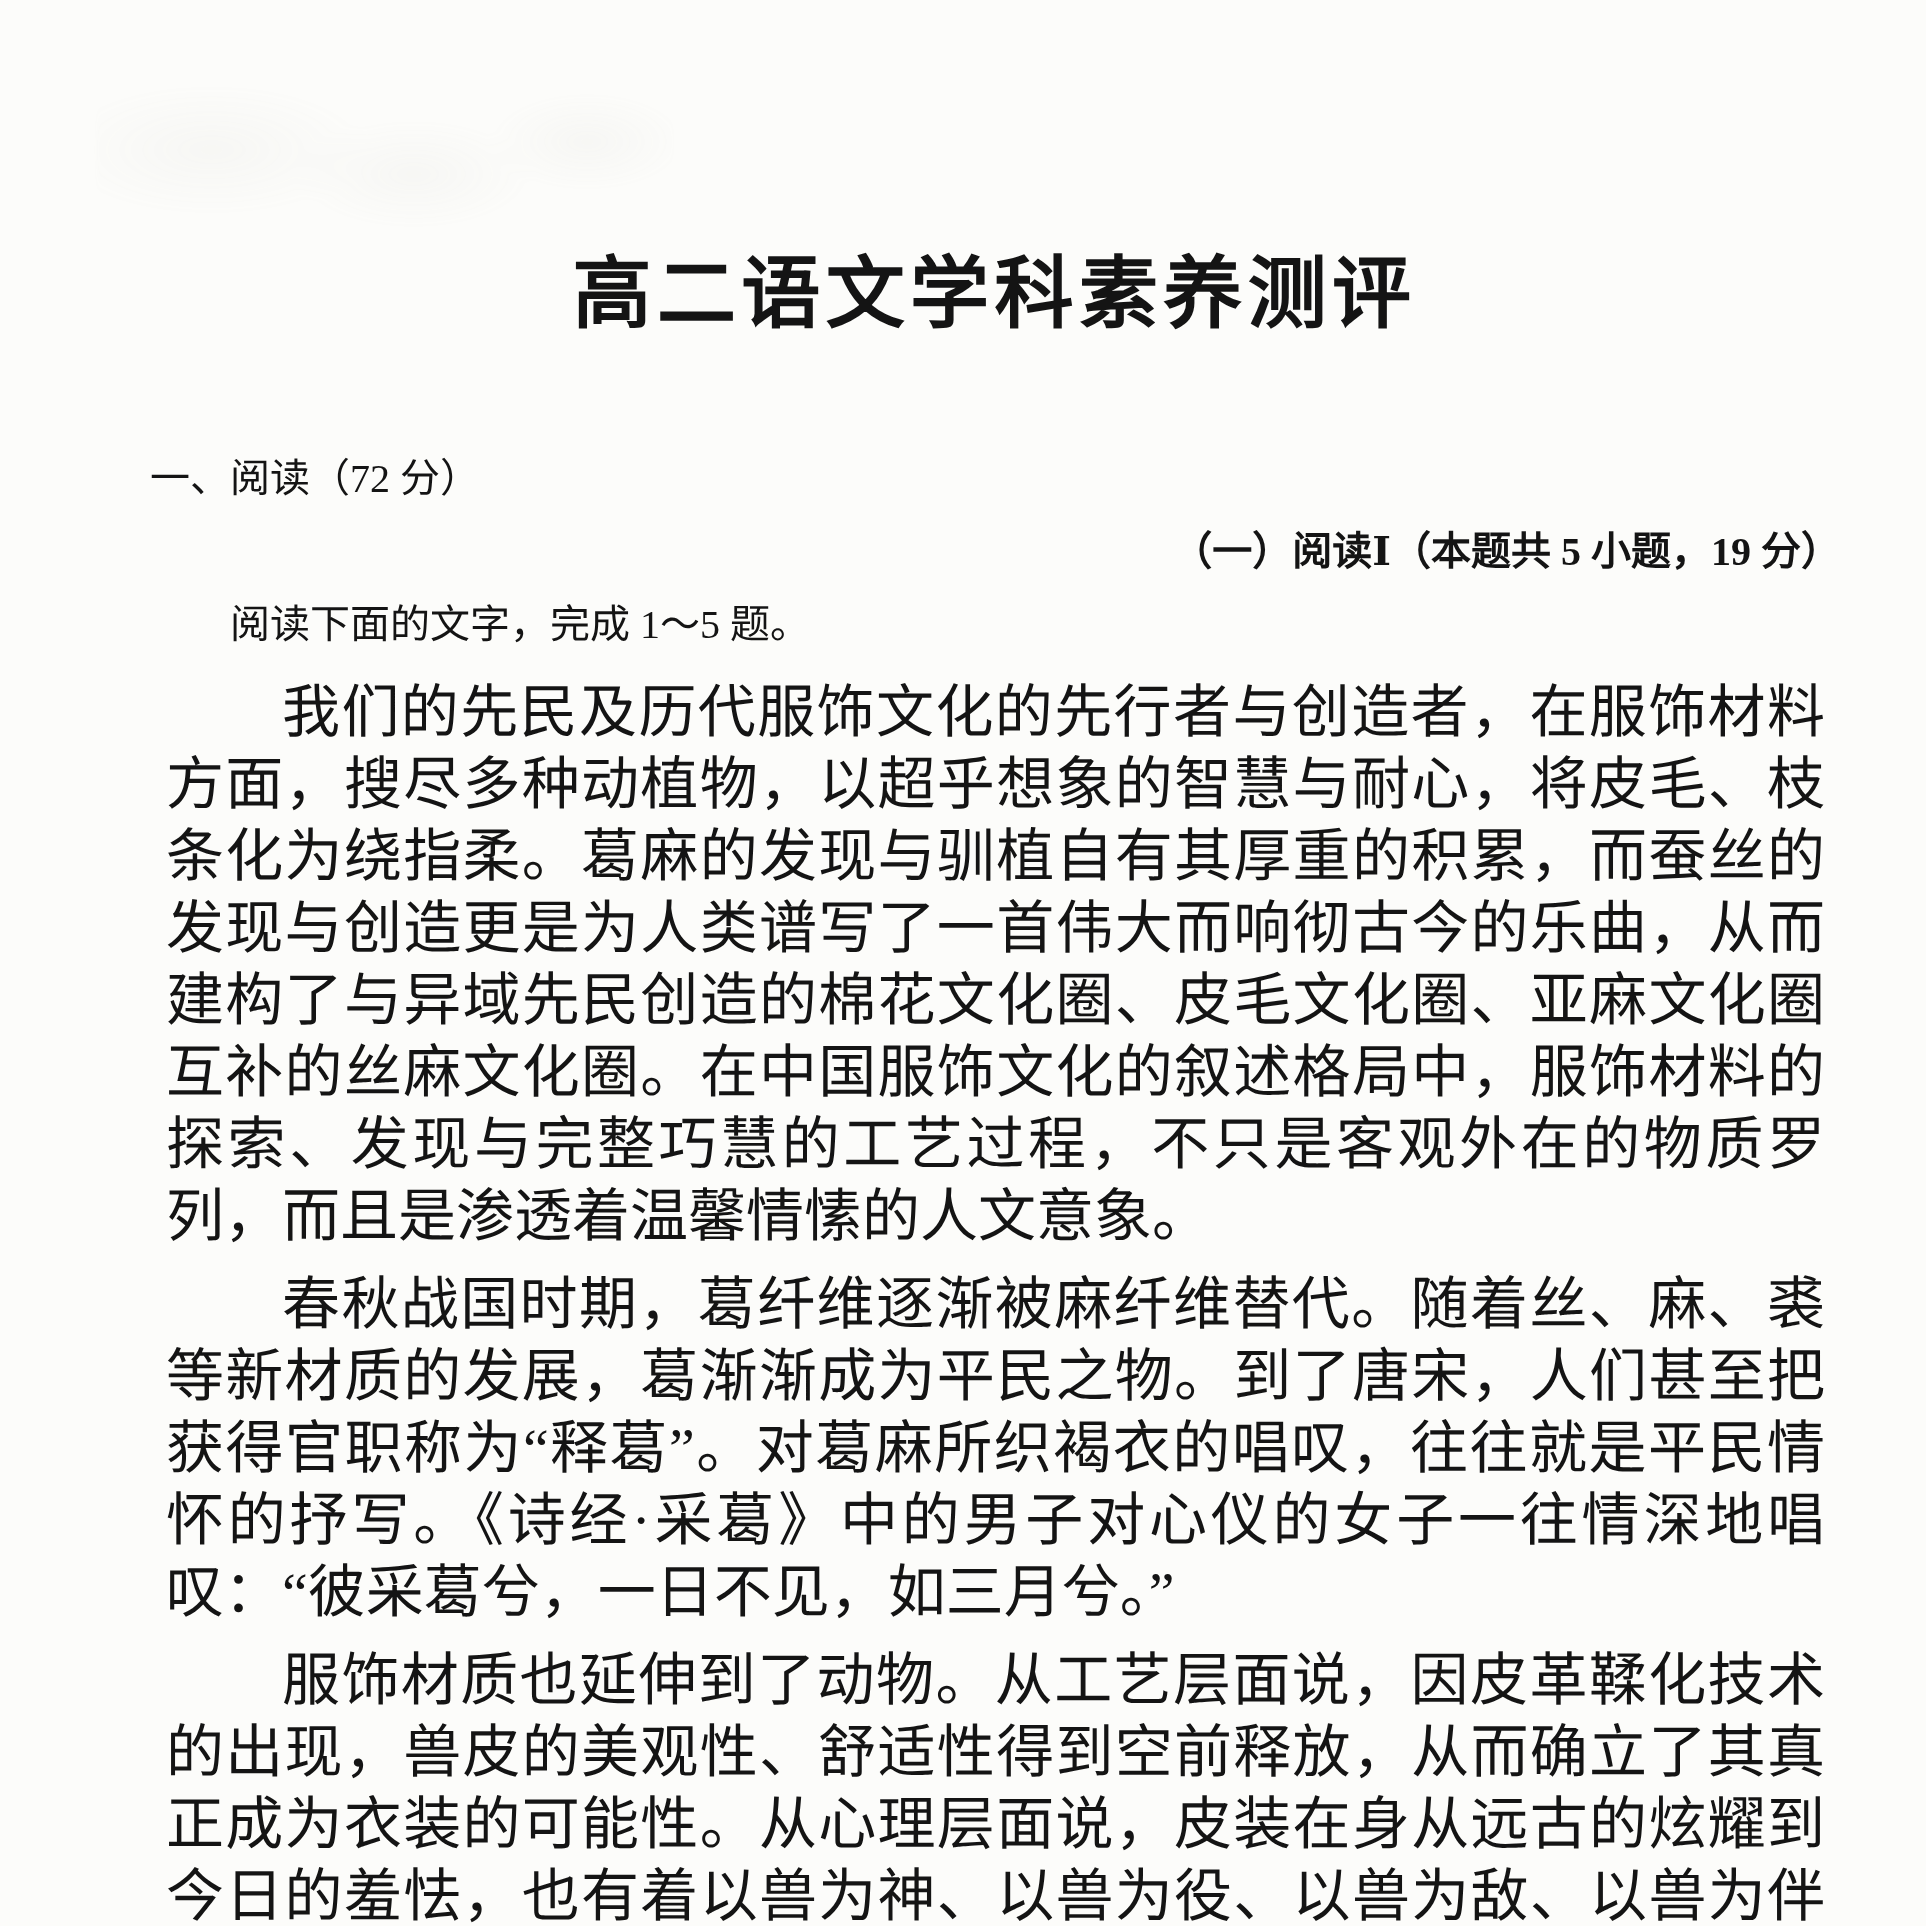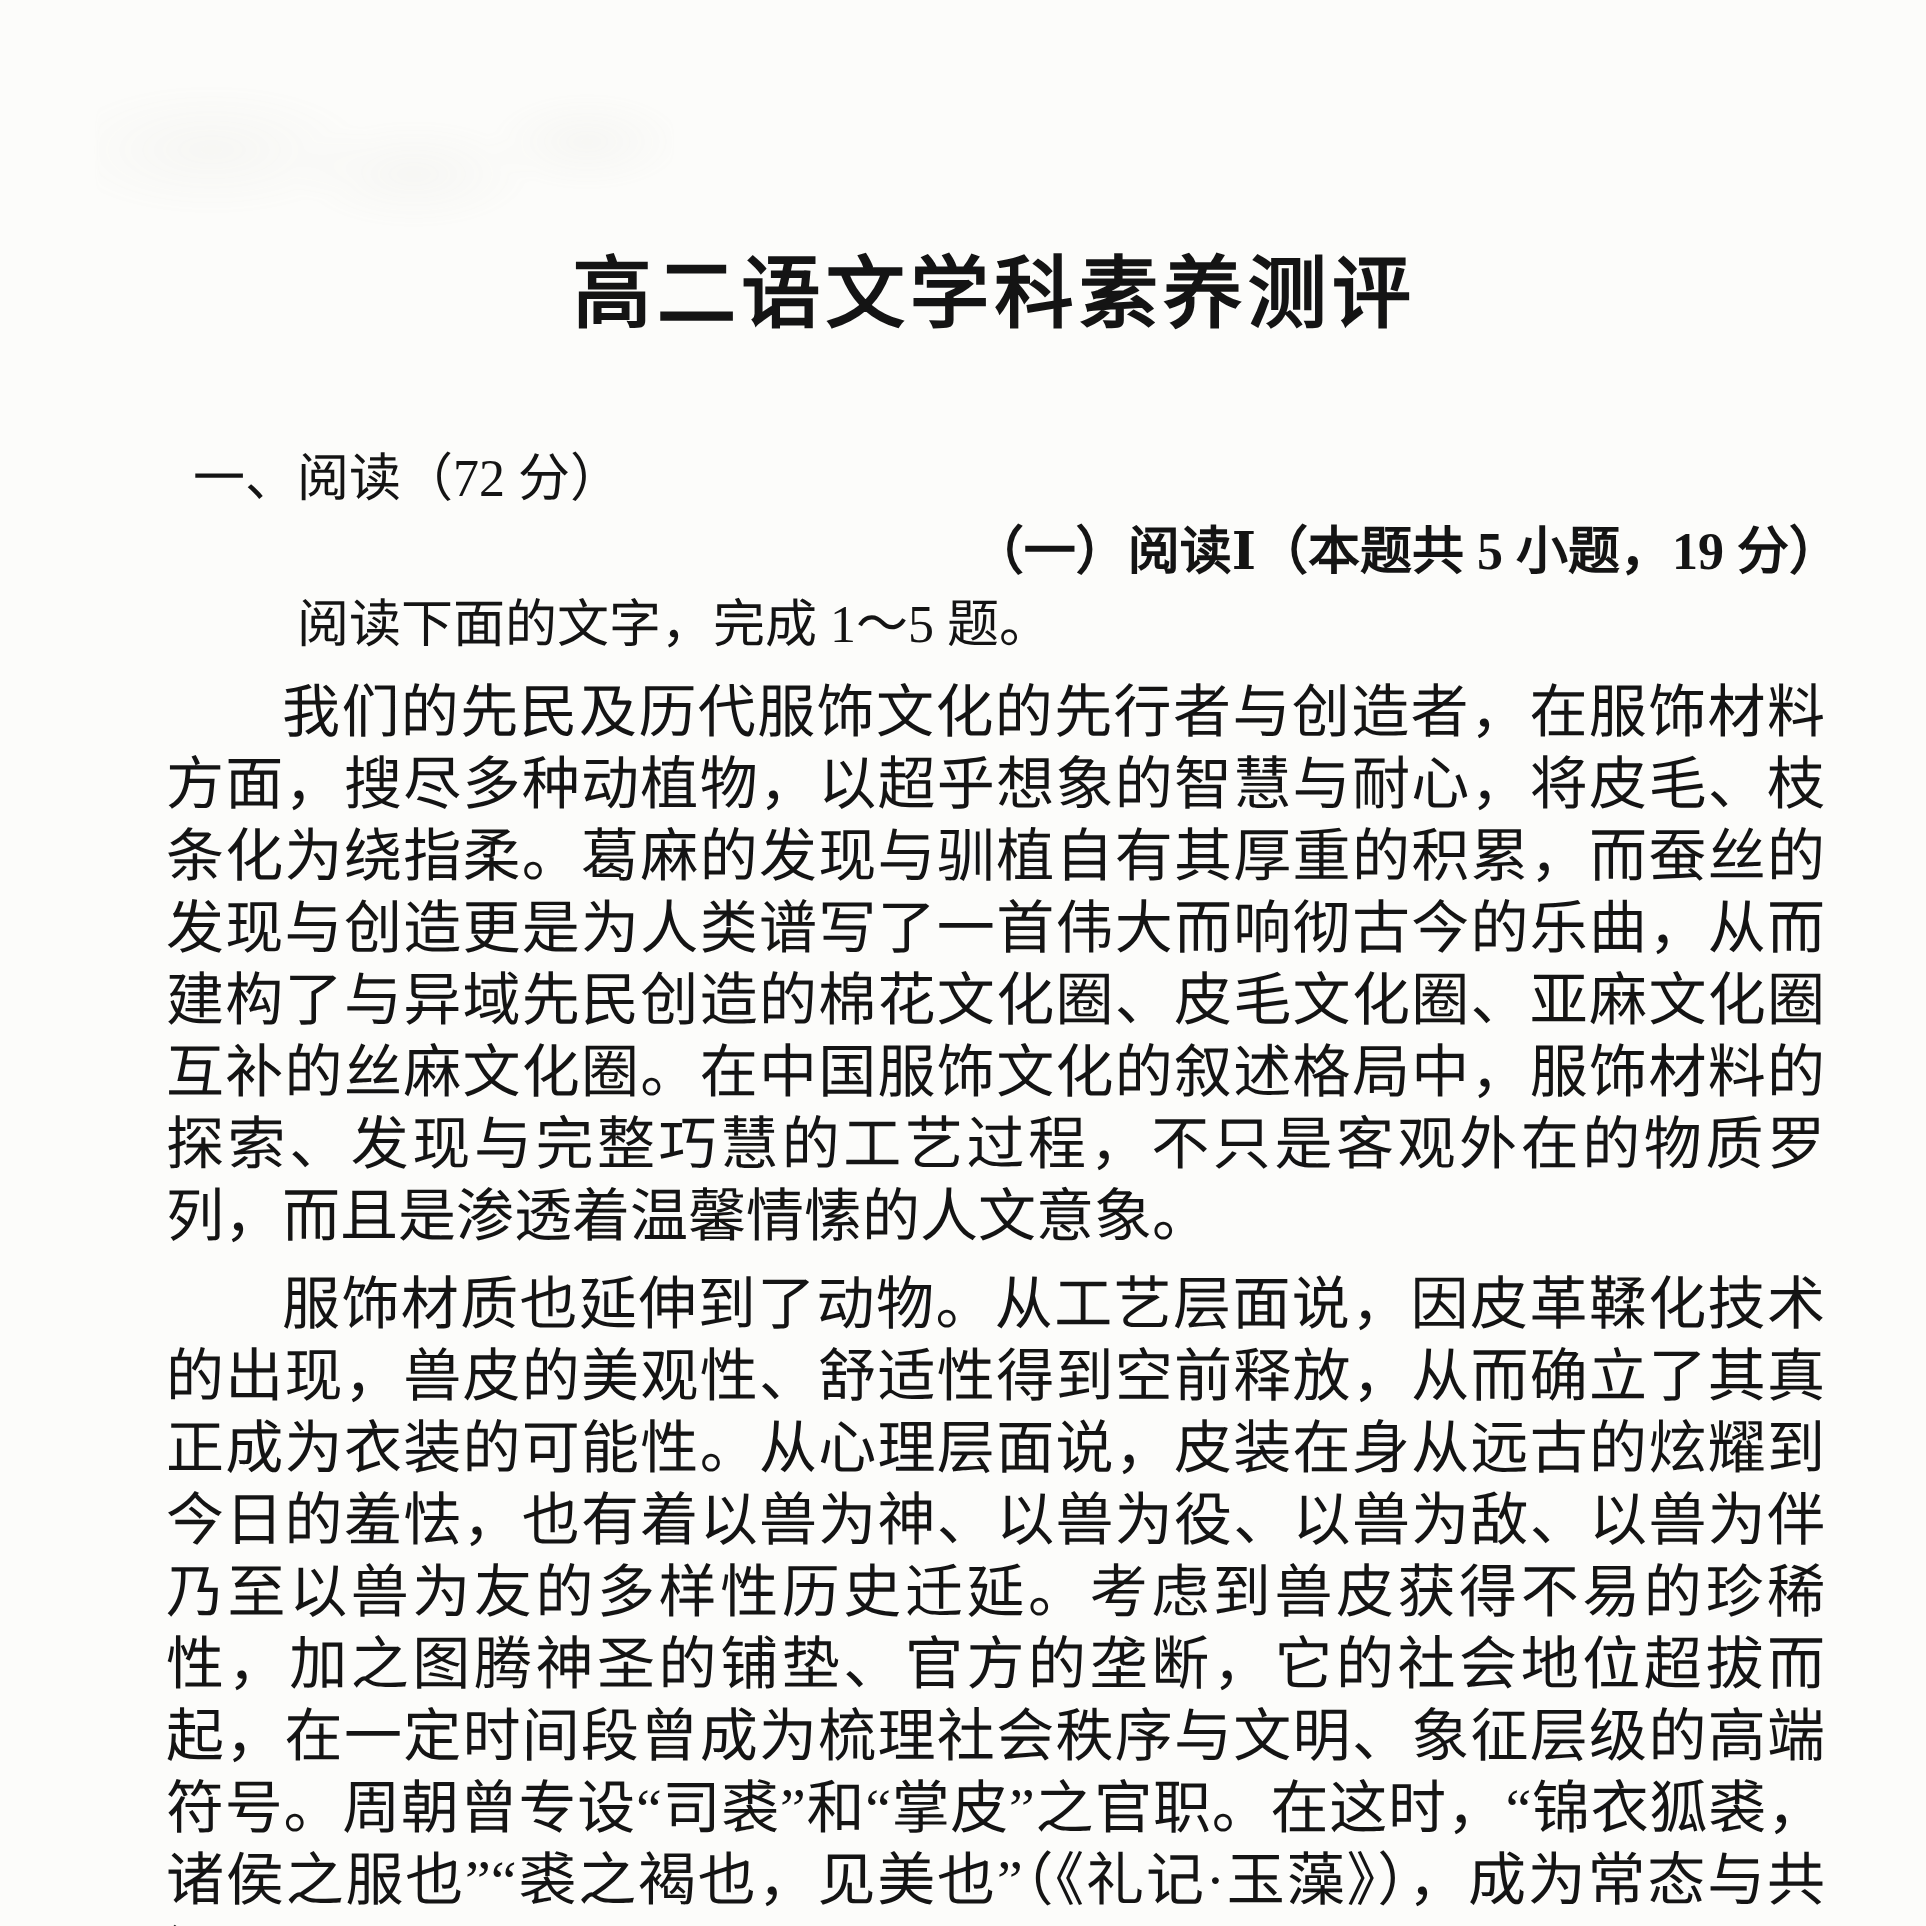--- a/index.html
+++ b/index.html
@@ -37,24 +37,23 @@
     font-size: 79px;
     line-height: 89px;
     font-weight: 700;
     letter-spacing: 5.4px;
   }
   .content {
     margin-top: 103px;
     padding: 0 148px 0 150px;
   }
   .h-section, .h-sub, .h-instr, .h-material {
-    font-size: 52px;
+    font-size: 40px;
     line-height: 73px;
     white-space: nowrap;
-    margin-left: 43px;
   }
   .h-sub, .h-material {
     font-weight: 700;
     text-align: right;
   }
   .h-instr {
     text-indent: 2em;
   }
   .paragraphs p.para {
     margin: 16px;
@@ -78,20 +77,21 @@
 
     <div class="h-sub">（一）阅读Ⅰ（本题共 5 小题，19 分）</div>
 
     <div class="h-instr">阅读下面的文字，完成 1～5 题。</div>
 
 
     <div class="paragraphs">
 
         <p class="para">我们的先民及历代服饰文化的先行者与创造者，在服饰材料方面，搜尽多种动植物，以超乎想象的智慧与耐心，将皮毛、枝条化为绕指柔。葛麻的发现与驯植自有其厚重的积累，而蚕丝的发现与创造更是为人类谱写了一首伟大而响彻古今的乐曲，从而建构了与异域先民创造的棉花文化圈、皮毛文化圈、亚麻文化圈互补的丝麻文化圈。在中国服饰文化的叙述格局中，服饰材料的探索、发现与完整巧慧的工艺过程，不只是客观外在的物质罗列，而且是渗透着温馨情愫的人文意象。</p>
 
+        <p class="para">春秋战国时期，葛纤维逐渐被麻纤维替代。随着丝、麻、裘等新材质的发展，葛渐渐成为平民之物。到了唐宋，人们甚至把获得官职称为“释葛”。对葛麻所织褐衣的唱叹，往往就是平民情怀的抒写。《诗经·采葛》中的男子对心仪的女子一往情深地唱叹：“彼采葛兮，一日不见，如三月兮。”</p>
 
         <p class="para">服饰材质也延伸到了动物。从工艺层面说，因皮革鞣化技术的出现，兽皮的美观性、舒适性得到空前释放，从而确立了其真正成为衣装的可能性。从心理层面说，皮装在身从远古的炫耀到今日的羞怯，也有着以兽为神、以兽为役、以兽为敌、以兽为伴乃至以兽为友的多样性历史迁延。考虑到兽皮获得不易的珍稀性，加之图腾神圣的铺垫、官方的垄断，它的社会地位超拔而起，在一定时间段曾成为梳理社会秩序与文明、象征层级的高端符号。周朝曾专设“司裘”和“掌皮”之官职。在这时，“锦衣狐裘，诸侯之服也”“裘之褐也，见美也”（《礼记·玉藻》），成为常态与共识。</p>
 
       </div>
 
   </div>
 
 </div>
 
 

